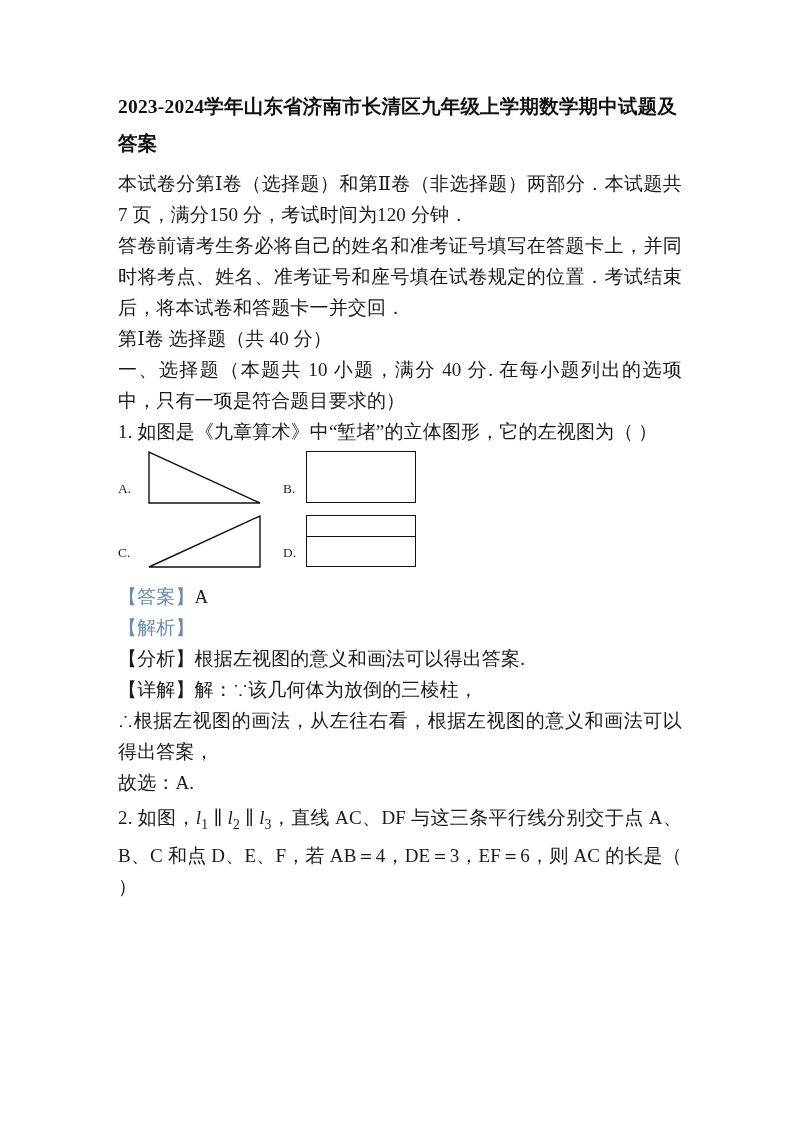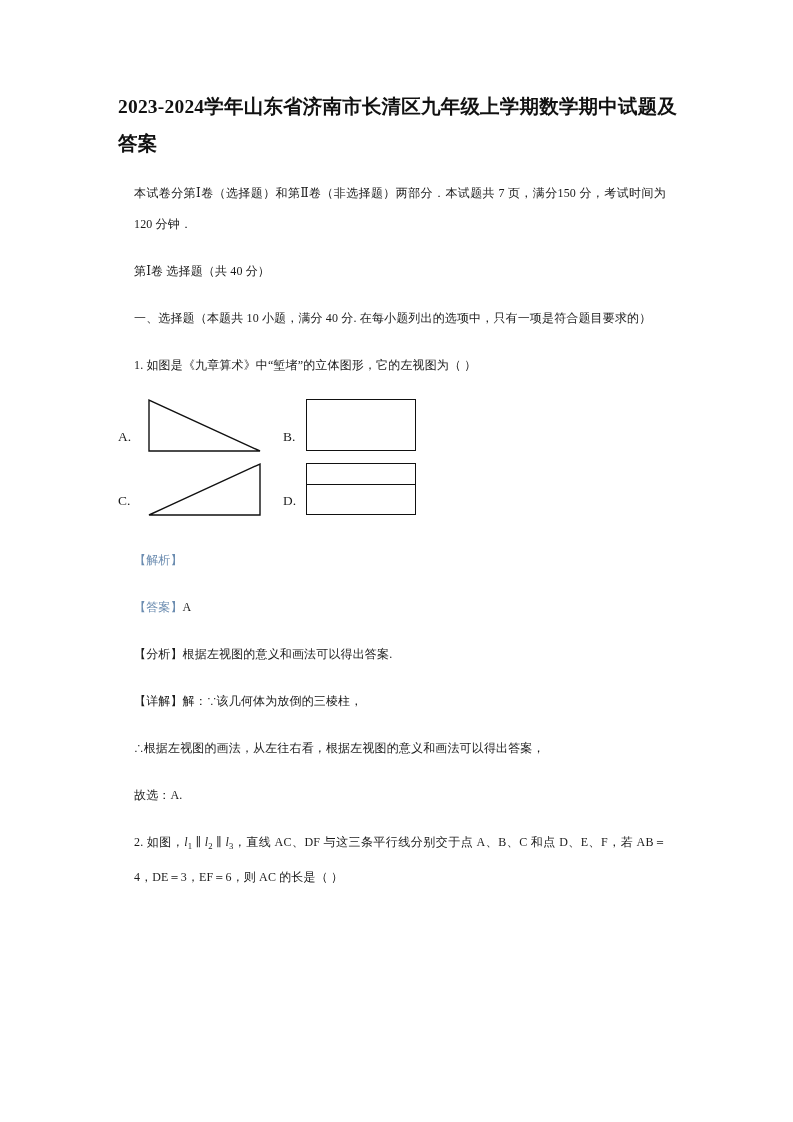--- a/index.html
+++ b/index.html
@@ -31,23 +31,23 @@
   }
   .doc-title {
     font-size: 19.5px;
     font-weight: bold;
     line-height: 37px;
     letter-spacing: 0.2px;
     margin: 0 0 6px 0;
     color: #111111;
   }
   .para {
-    font-size: 12px;
+    font-size: 19px;
     line-height: 31px;
-    margin: 16px;
+    margin: 0;
     text-align: justify;
     letter-spacing: 0.15px;
     color: #1a1a1a;
   }
   .para-center {
     text-align: left;
   }
   .blue-label {
     color: #6b8cb0;
   }
@@ -100,20 +100,21 @@
 </style>
 </head>
 <body>
 
 <div class="page">
   <div class="content">
 
     <h1 class="doc-title">2023-2024学年山东省济南市长清区九年级上学期数学期中试题及答案</h1>
 
     <p class="para">本试卷分第Ⅰ卷（选择题）和第Ⅱ卷（非选择题）两部分．本试题共 7 页，满分150 分，考试时间为120 分钟．</p>
+    <p class="para">答卷前请考生务必将自己的姓名和准考证号填写在答题卡上，并同时将考点、姓名、准考证号和座号填在试卷规定的位置．考试结束后，将本试卷和答题卡一并交回．</p>
 
     <p class="para para-center">第Ⅰ卷  选择题（共 40 分）</p>
 
     <p class="para">一、选择题（本题共 10 小题，满分 40 分. 在每小题列出的选项中，只有一项是符合题目要求的）</p>
 
     <p class="para">
       <span>1.</span>
       <span>如图是《九章算术》中“堑堵”的立体图形，它的左视图为（      ）</span>
     </p>
 
@@ -132,25 +133,25 @@
       <svg class="opt-shape" style="left:28px; top:64px;" width="120" height="58" viewBox="0 0 120 58">
         <polygon points="3,54 114,3 114,54" fill="#ffffff" stroke="#111111" stroke-width="1.4"></polygon>
       </svg>
 
       <span class="opt-label" style="left:165px; top:96px;">D.</span>
       <div class="rect-plain" style="left:188px; top:66px; width:110px; height:52px;">
         <div class="rect-div" style="position:absolute; left:0; top:20px; width:100%;"></div>
       </div>
     </div>
 
-    <p class="para blue-label">【解析】</p>
-
     <p class="para">
       <span class="blue-label">【答案】</span><span>A</span>
     </p>
+
+    <p class="para blue-label">【解析】</p>
 
     <p class="para">【分析】根据左视图的意义和画法可以得出答案.</p>
     <p class="para">【详解】解：∵该几何体为放倒的三棱柱，</p>
     <p class="para">∴根据左视图的画法，从左往右看，根据左视图的意义和画法可以得出答案，</p>
     <p class="para">故选：A.</p>
 
     <p class="para q2-block">
       <span>2.</span>
       <span>如图，</span><span class="var"><span>l</span><sub>1</sub></span>
       <span>∥</span>

